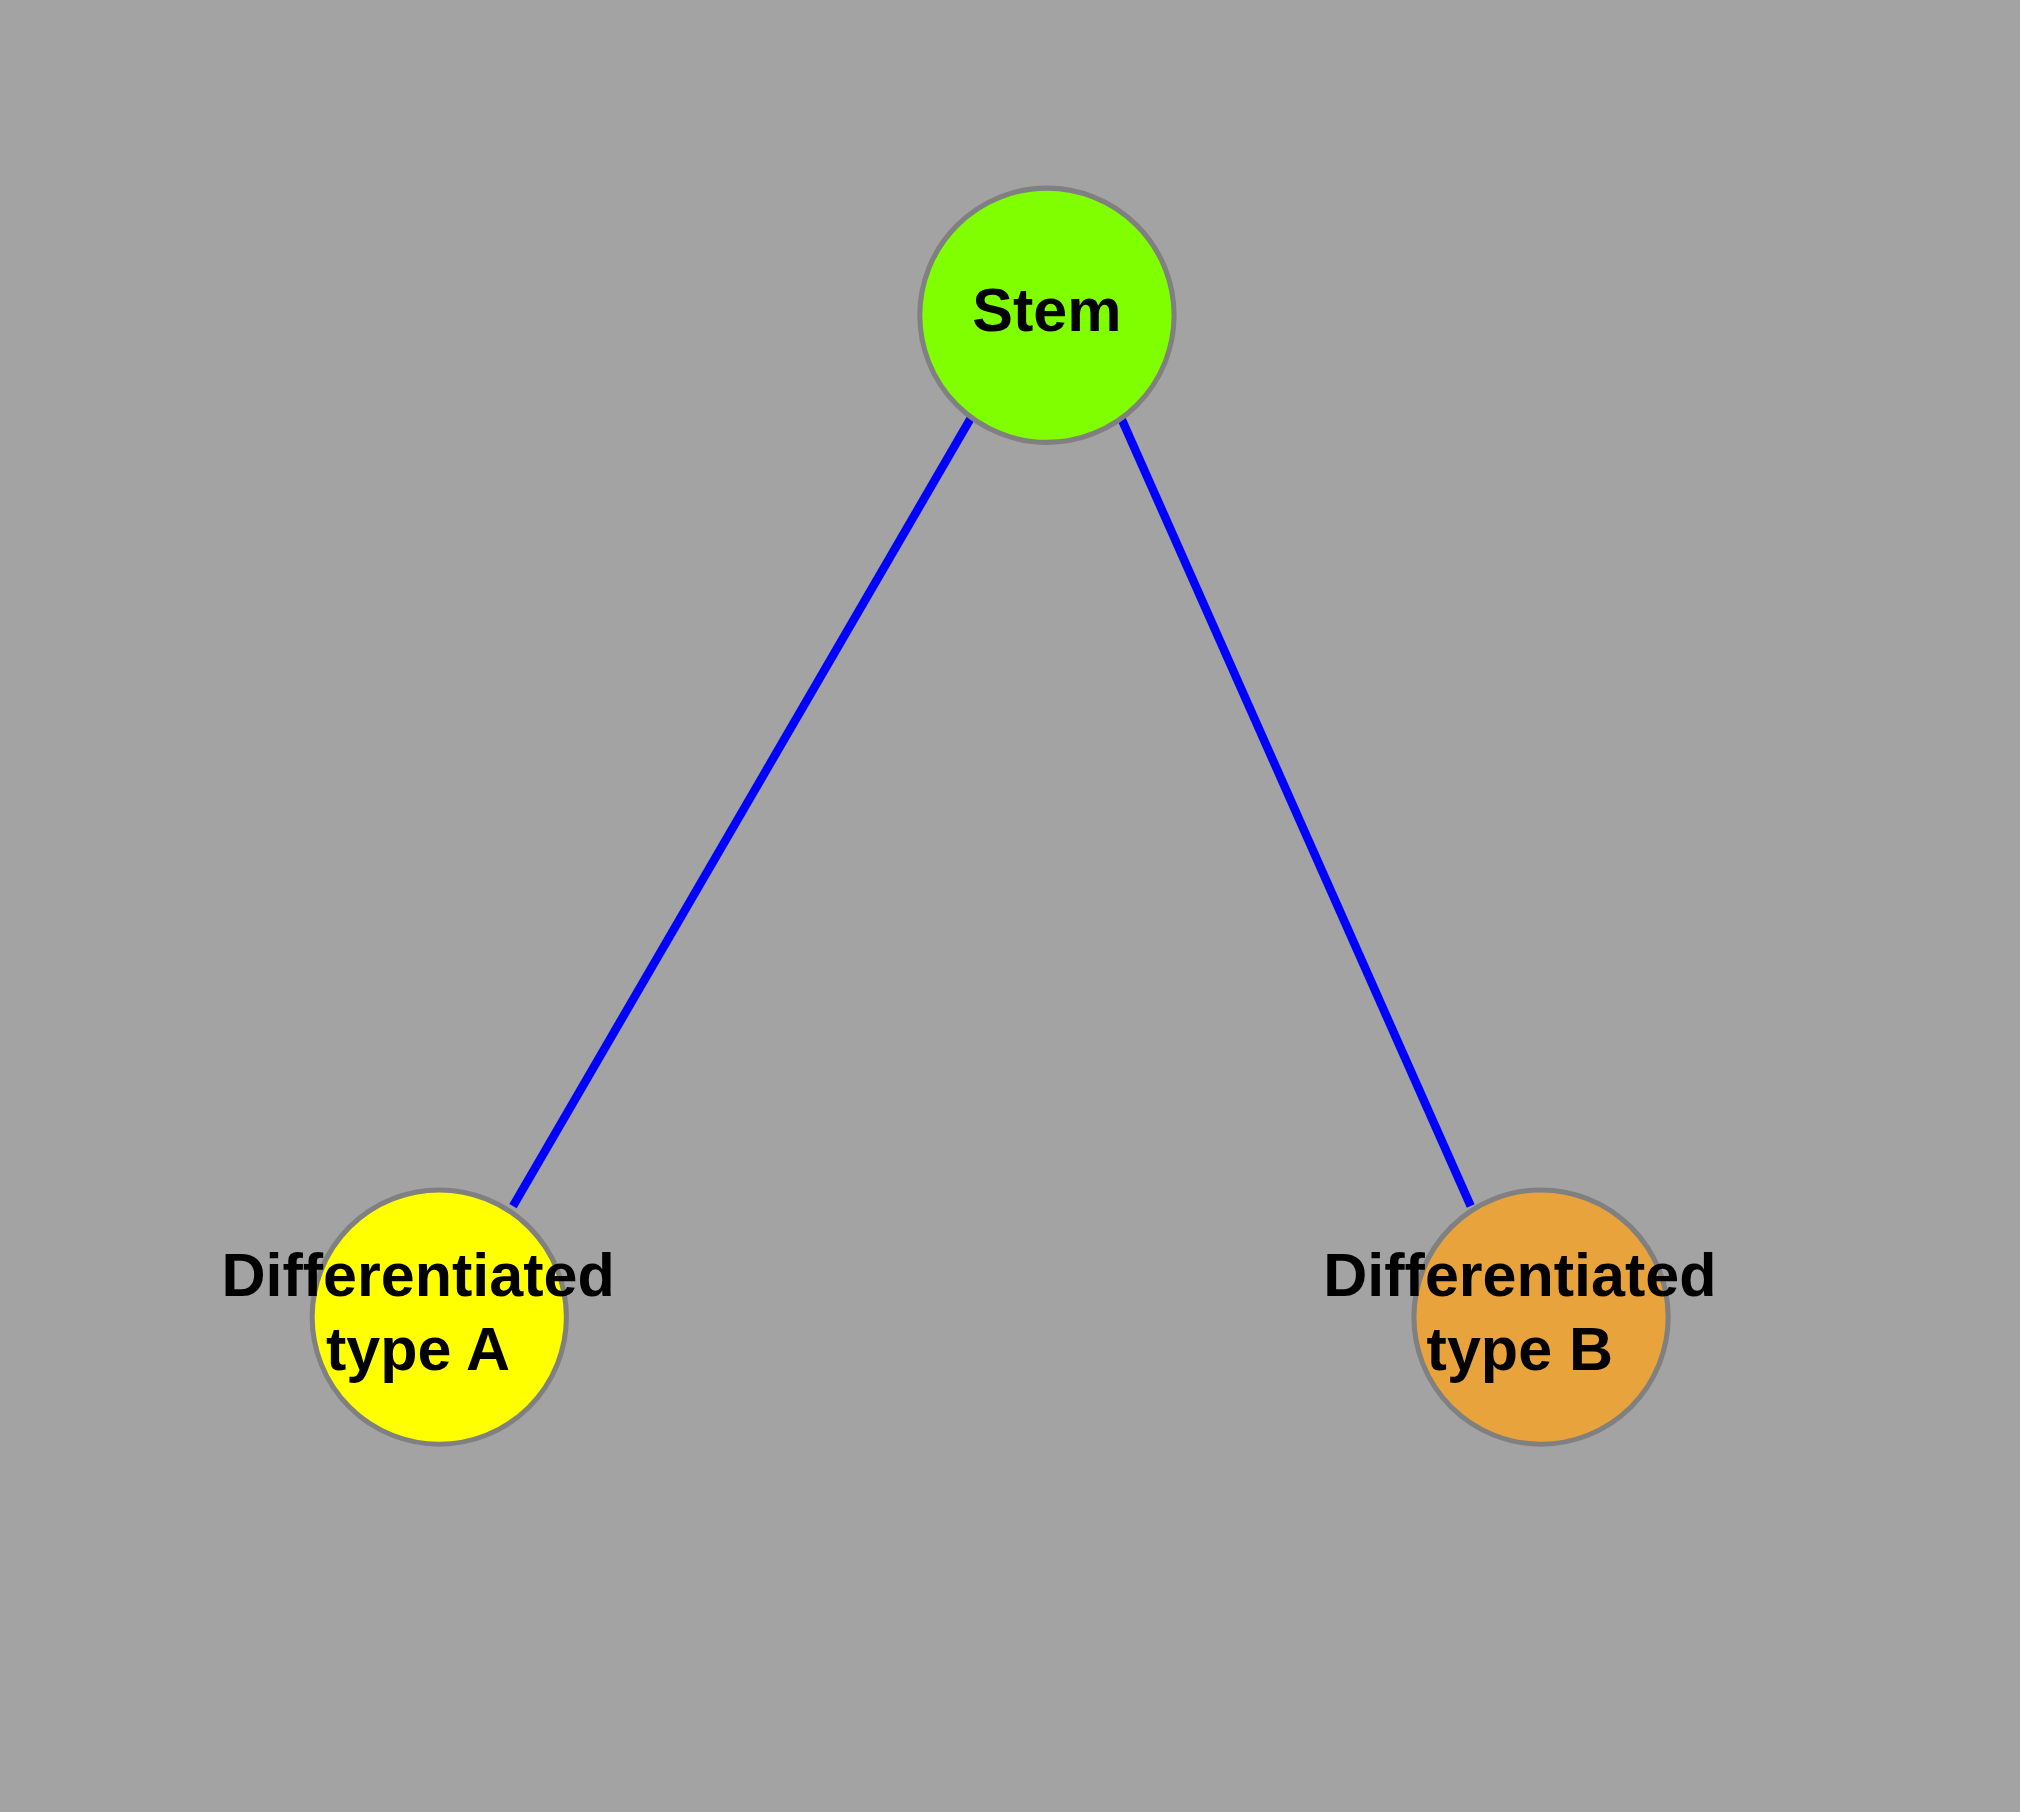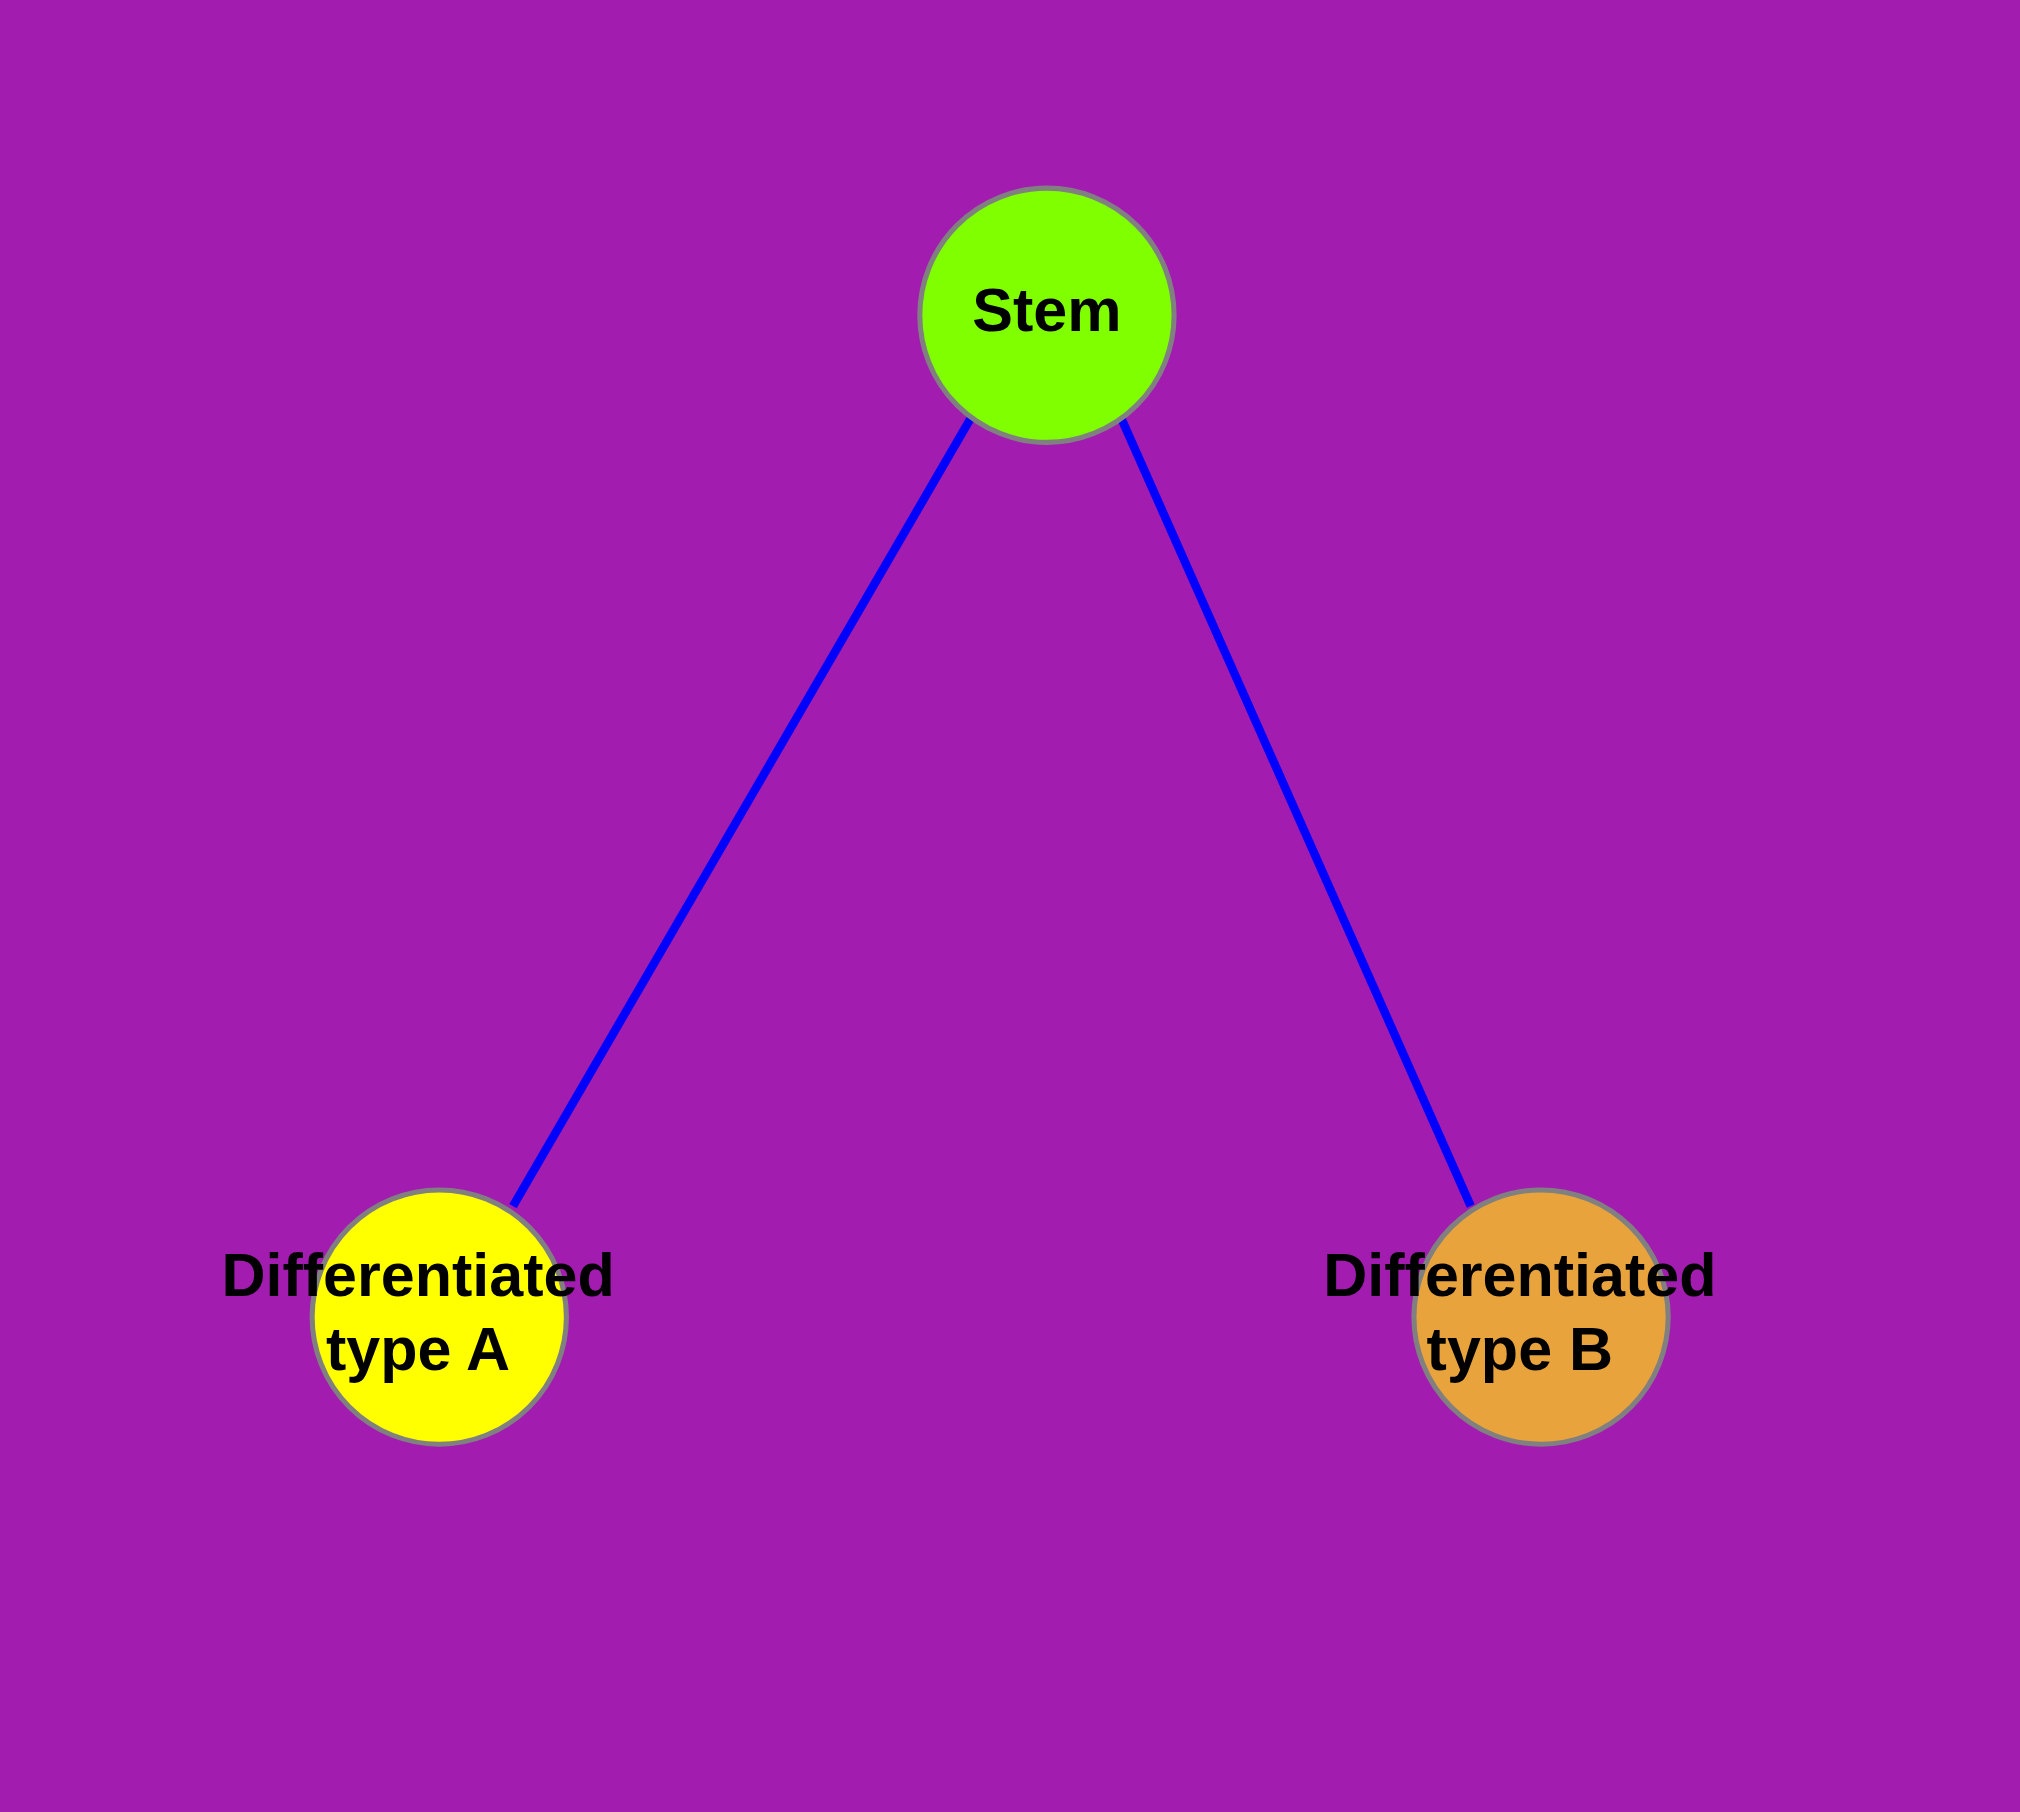--- a/index.html
+++ b/index.html
@@ -9,21 +9,21 @@
     background: #ffffff;
   }
   body {
     font-family: "Liberation Sans", sans-serif;
   }
   #canvas {
     position: relative;
     width: 2021px;
     height: 1812px;
     overflow: hidden;
-    background: #a21caf;
+    background: #a3a3a3;
   }
   #graph-svg {
     position: absolute;
     left: 0;
     top: 0;
     width: 2021px;
     height: 1812px;
     display: block;
   }
   .node-label {

